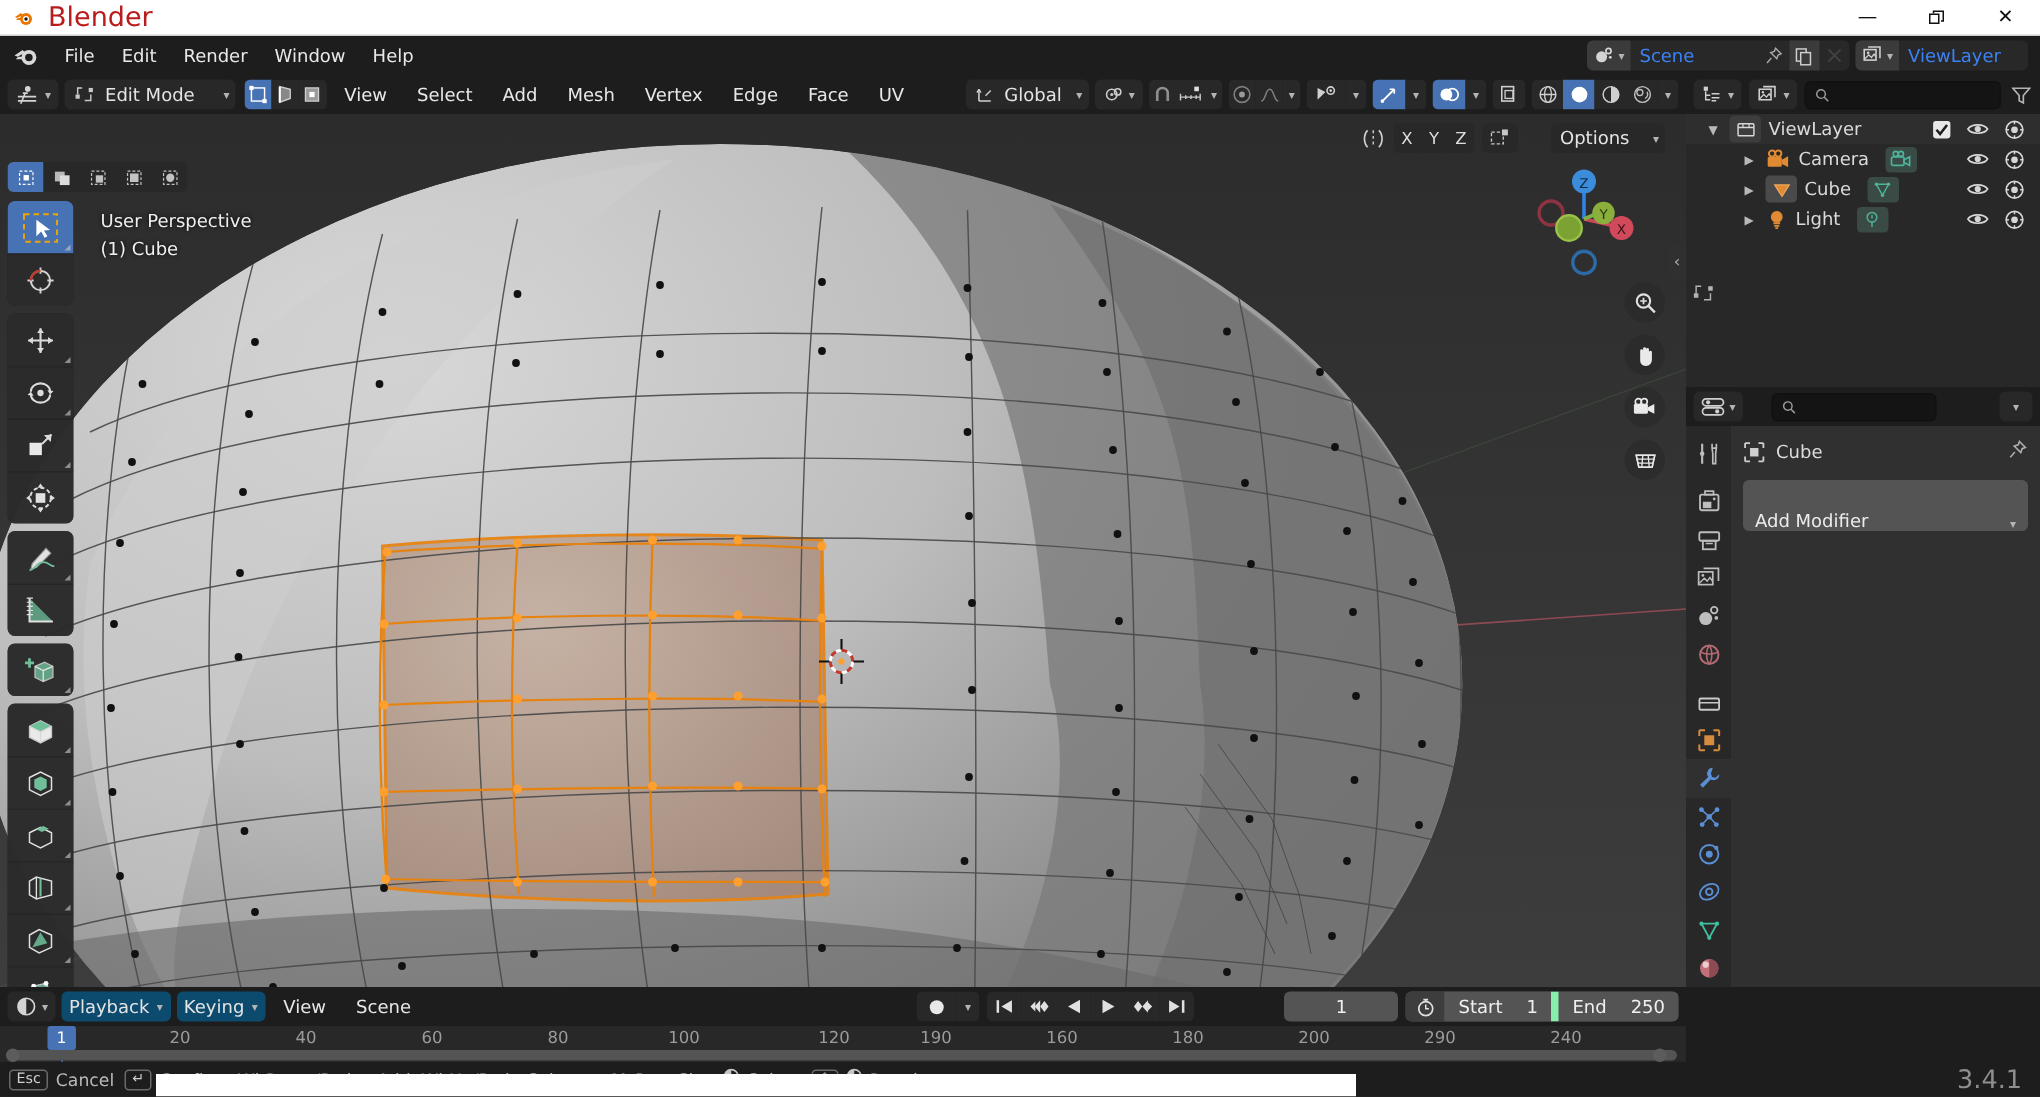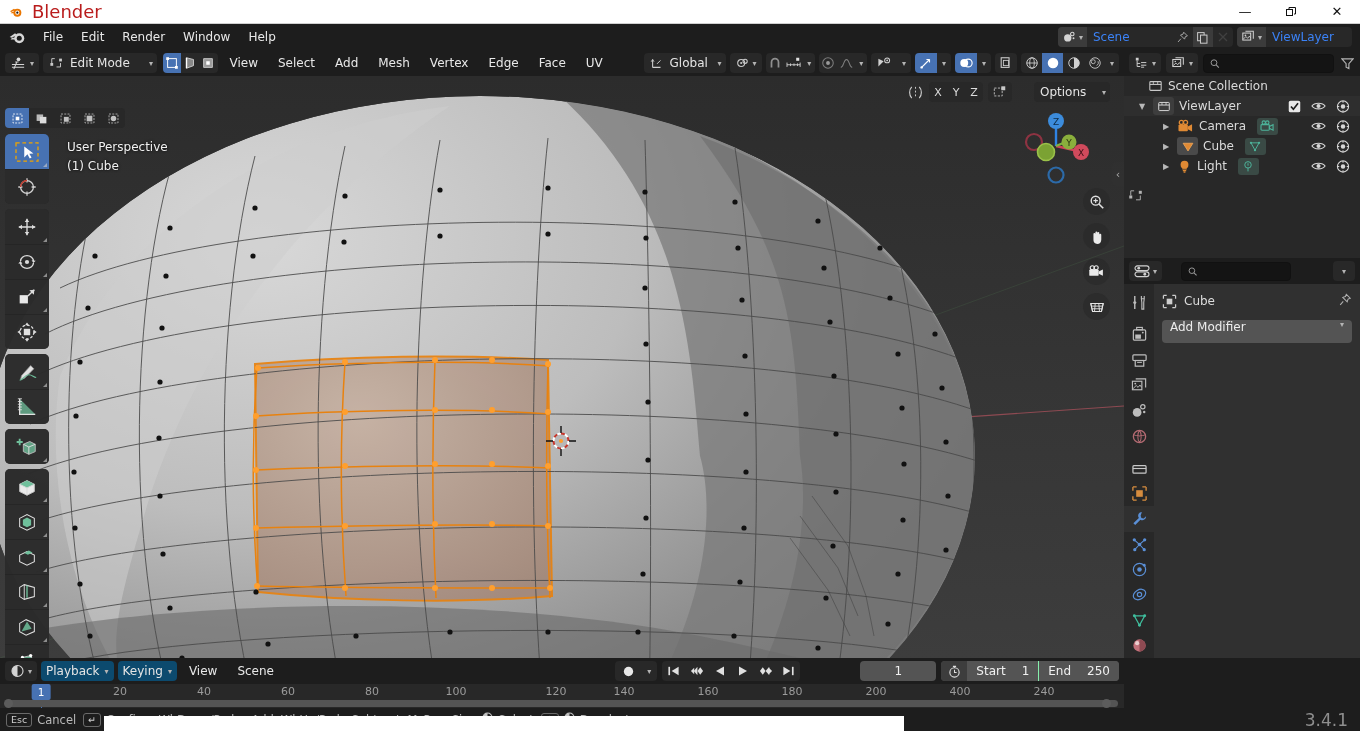--- a/index.html
+++ b/index.html
@@ -174,22 +174,22 @@
   }
   .ptab {
     width: 30px; height: 28px; display: flex; align-items: center; justify-content: center;
   }
   .ptab.active { background: #303030; }
   .ptab.sep { margin-top: 7px; }
   #props-content { flex: 1; background: #303030; padding: 6px 8px; }
   .breadcrumb { display: flex; align-items: center; gap: 7px; height: 22px; font-size: 12px; color: #dcdcdc; }
   .breadcrumb .pin { margin-left: auto; }
   .add-mod-btn {
-    margin-top: 8px; height: 23px; background: #545454; border-radius: 4px;
-    display: flex; align-items: flex-start; padding: 0 8px; font-size: 12px; color: #ececec;
+    margin-top: 8px; height: 34px; background: #545454; border-radius: 4px;
+    display: flex; align-items: flex-end; padding: 0 8px; font-size: 12px; color: #ececec;
   }
   .add-mod-btn .chev { margin-left: auto; }
 
   
   #timeline { position: absolute; left: 0; top: 658px; width: 1124px; height: 50px; background: #282828; }
   #tl-header {
     height: 26px; background: #1d1d1d; display: flex; align-items: center; padding: 0 5px; gap: 4px;
   }
   .tl-menu { padding: 3px 8px; font-size: 12px; color: #e8e8e8; border-radius: 3px; }
   .tl-drop {
@@ -978,28 +978,20 @@
           </svg>
           <input type="text" placeholder="" style="">
         </div>
         <div style="width:16px;display:flex;align-items:center;justify-content:center">
           <svg width="13" height="13" viewBox="0 0 14 14">
             <path d="M1 2 H13 L8.5 7.2 V12.5 L5.5 11 V7.2 Z" fill="none" stroke="#b4b4b4" stroke-width="1.2"></path>
           </svg>
         </div>
       </div>
 
-      <div class="ol-row" style="padding-left:24px">
-        <svg width="15" height="14" viewBox="0 0 16 16">
-          <rect x="1.5" y="3" width="13" height="10" rx="1" fill="none" stroke="#c8c8c8" stroke-width="1.2"></rect>
-          <path d="M1.5 6.2 H14.5" stroke="#c8c8c8" stroke-width="1.2"></path>
-          <path d="M5.5 3 V6.2 M10.5 3 V6.2" stroke="#c8c8c8" stroke-width="1"></path>
-        </svg>
-        <span>Scene Collection</span>
-      </div>
 
       <div class="ol-row" style="padding-left:12px;background:#2e2e2e">
         <span class="tri">▼</span>
         <span style="display:flex;align-items:center;justify-content:center;width:21px;height:18px;background:#3d3d3d;border-radius:3px">
           <svg width="14" height="13" viewBox="0 0 16 16">
             <rect x="1.5" y="3" width="13" height="10" rx="1" fill="none" stroke="#d8d8d8" stroke-width="1.2"></rect>
             <path d="M1.5 6.2 H14.5" stroke="#d8d8d8" stroke-width="1.2"></path>
             <path d="M5.5 3 V6.2 M10.5 3 V6.2" stroke="#d8d8d8" stroke-width="1"></path>
           </svg>
         </span>
@@ -1340,40 +1332,40 @@
           <svg width="13" height="13" viewBox="0 0 14 14">
             <circle cx="7" cy="8" r="5" fill="none" stroke="#e0e0e0" stroke-width="1.2"></circle>
             <path d="M7 5 V8 H9.3" stroke="#e0e0e0" stroke-width="1.1" fill="none"></path>
             <path d="M5.3 1.5 H8.7 M7 1.5 V3" stroke="#e0e0e0" stroke-width="1.2"></path>
           </svg>
         </div>
         <div class="lblfield">
           <span>Start</span>
           <span>1</span>
         </div>
-        <div class="lblfield" style="border-left:1px solid #86efac">
+        <div class="lblfield" style="border-left:5px solid #86efac">
           <span>End</span>
           <span>250</span>
         </div>
       </div>
     </div>
   </div>
 
   <div id="tl-ruler">
     <div class="tick" style="left:120px">20</div>
     <div class="tick" style="left:204px">40</div>
     <div class="tick" style="left:288px">60</div>
     <div class="tick" style="left:372px">80</div>
     <div class="tick" style="left:456px">100</div>
     <div class="tick" style="left:556px">120</div>
-    <div class="tick" style="left:624px">140</div>
+    <div class="tick" style="left:624px">190</div>
     <div class="tick" style="left:708px">160</div>
     <div class="tick" style="left:792px">180</div>
     <div class="tick" style="left:876px">200</div>
-    <div class="tick" style="left:960px">400</div>
+    <div class="tick" style="left:960px">290</div>
     <div class="tick" style="left:1044px">240</div>
     <div id="playhead" style="left:41px">1</div>
     <div id="playhead-line" style="left:41px"></div>
   </div>
 
   <div id="tl-scrollbar">
     <div class="track"></div>
     <div class="knob" style="left:4px"></div>
     <div class="knob" style="left:1102px"></div>
   </div>

